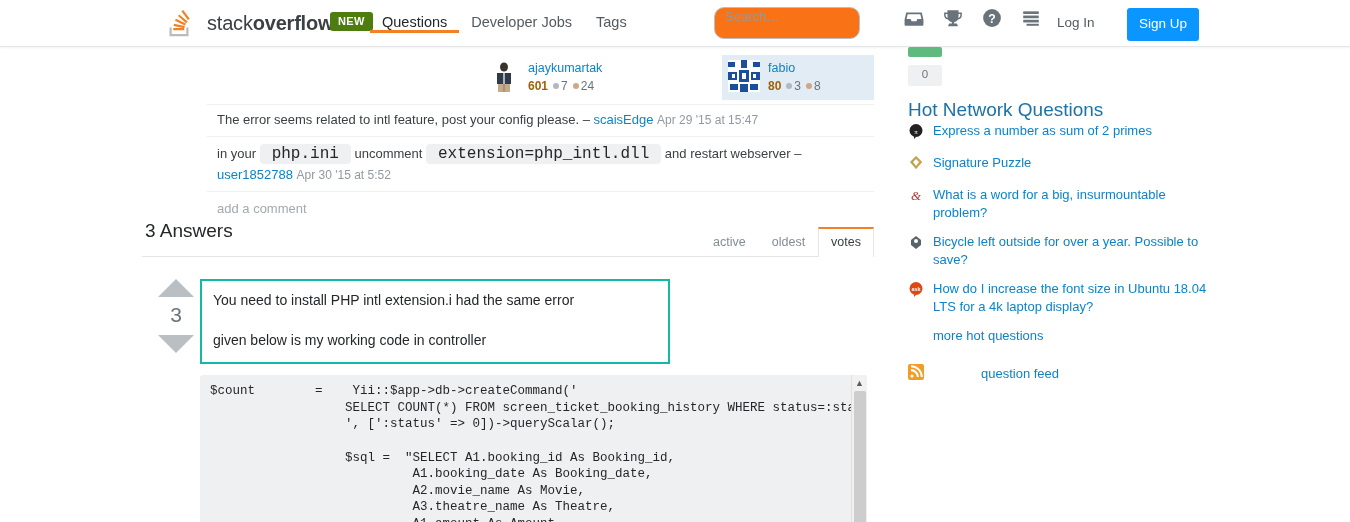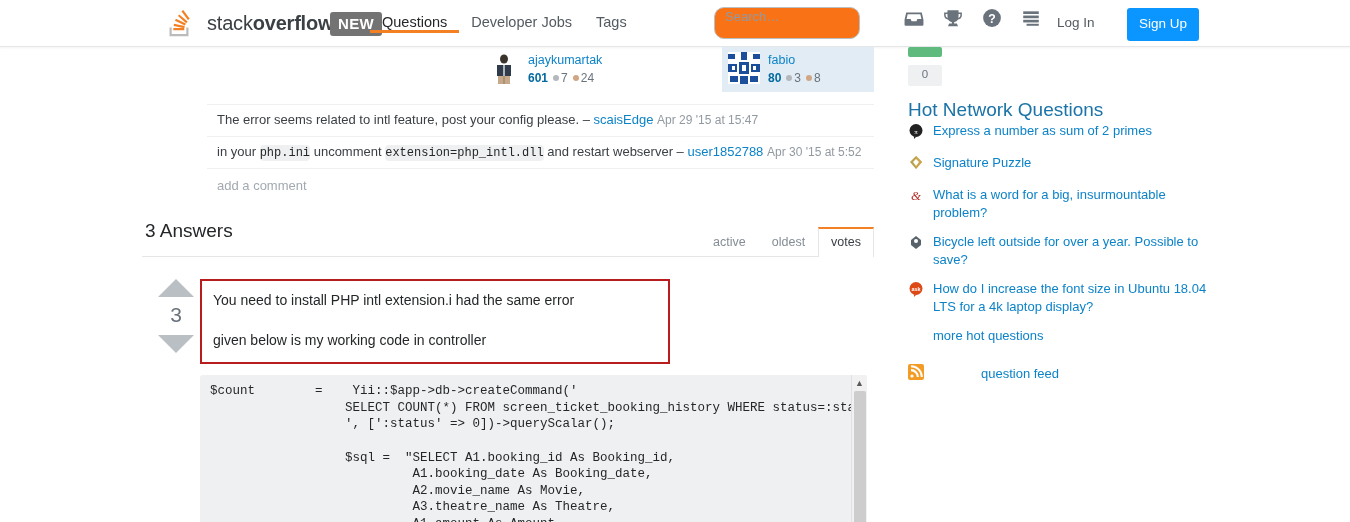--- a/index.html
+++ b/index.html
@@ -33,22 +33,22 @@
   .so-logo-mark { width: 26px; height: 27px; display: block; }
   .so-logo-text {
     font-size: 20px; line-height: 1;
     color: #3b4045; letter-spacing: -.2px;
   }
   .so-logo-text b { font-weight: 700; }
   .so-logo-text span { font-weight: 400; }
 
   .new-badge {
     position: absolute; left: 188px; top: 12px;
-    background: #737373; color: #fff;
-    font-size: 15px; font-weight: 700;
+    background: #4d7c0f; color: #fff;
+    font-size: 11px; font-weight: 700;
     padding: 3px 8px 4px; border-radius: 3px;
     letter-spacing: .3px; cursor: pointer;
   }
 
   .nav {
     position: absolute; left: 228px; top: 0;
     height: 46px; display: flex; align-items: center;
   }
   .nav-item {
     display: flex; align-items: center;
@@ -110,53 +110,53 @@
 
   
   .main {
     position: absolute; left: 0; top: 0;
     width: 732px; height: 475px;
   }
 
   
   .usercards { position: absolute; left: 340px; top: 0; width: 392px; height: 42px; }
   .usercard {
-    position: absolute; top: 0;
+    position: absolute; top: 8px;
     display: flex; gap: 8px;
     padding: 5px 6px 6px;
   }
   .usercard.first { left: 0; }
   .usercard.second { left: 240px; background: #e1ecf4; width: 152px; }
   .uc-avatar { width: 32px; height: 32px; flex: 0 0 32px; }
   .uc-meta { line-height: 1.25; padding-top: 1px; }
   .uc-name { font-size: 12.5px; color: #0c83c8; cursor: pointer; }
   .uc-rep { font-size: 12px; color: #6a737c; margin-top: 2px; white-space: nowrap; }
-  .uc-rep b { font-weight: 700; color: #0369a1; }
+  .uc-rep b { font-weight: 700; color: #a16207; }
   .badge-dot {
     display: inline-block; width: 6px; height: 6px;
     border-radius: 50%; vertical-align: middle;
     margin: 0 2px 1px 5px;
   }
   .dot-silver { background: #b4b8bc; }
   .dot-bronze { background: #d1a684; }
 
   
   .comments {
     position: absolute; left: 65px; top: 57px;
     width: 667px;
   }
   .comment {
     border-top: 1px solid #eff0f1;
     padding: 6px 0 6px 10px;
     font-size: 13px; color: #3b4045; line-height: 1.45;
   }
   .comment code {
     font-family: "Liberation Mono", monospace;
-    font-size: 12px; background: #eff0f1;
-    padding: 1px 0; border-radius: 4px;
+    font-size: 16px; background: #eff0f1;
+    padding: 1px 12px; border-radius: 4px;
     color: #242729;
   }
   .c-user { color: #0c83c8; cursor: pointer; }
   .c-date { color: #9199a1; font-size: 12px; }
   .add-comment {
     border-top: 1px solid #eff0f1;
     padding: 9px 0 9px 10px;
     font-size: 13px; color: #a2a9b0; cursor: pointer;
   }
 
@@ -207,21 +207,21 @@
   .arrow-up { border-bottom: 18px solid #babfc4; }
   .arrow-down { border-top: 18px solid #babfc4; margin-top: 10px; }
   .votecount {
     font-size: 21px; color: #6a737c;
     margin: 7px 0 8px; line-height: 1;
   }
 
   .answer-body { position: absolute; left: 58px; top: 0; width: 674px; }
 
   .highlight-box {
-    border: 2px solid #b91c1c;
+    border: 2px solid #14b8a6;
     background: #fff;
     padding: 9px 11px 11px;
     width: 470px;
   }
   .highlight-box p {
     margin: 0; font-size: 14px; color: #242729; line-height: 1.5;
   }
   .highlight-box p + p { margin-top: 19px; }
 
   .codeblock {

